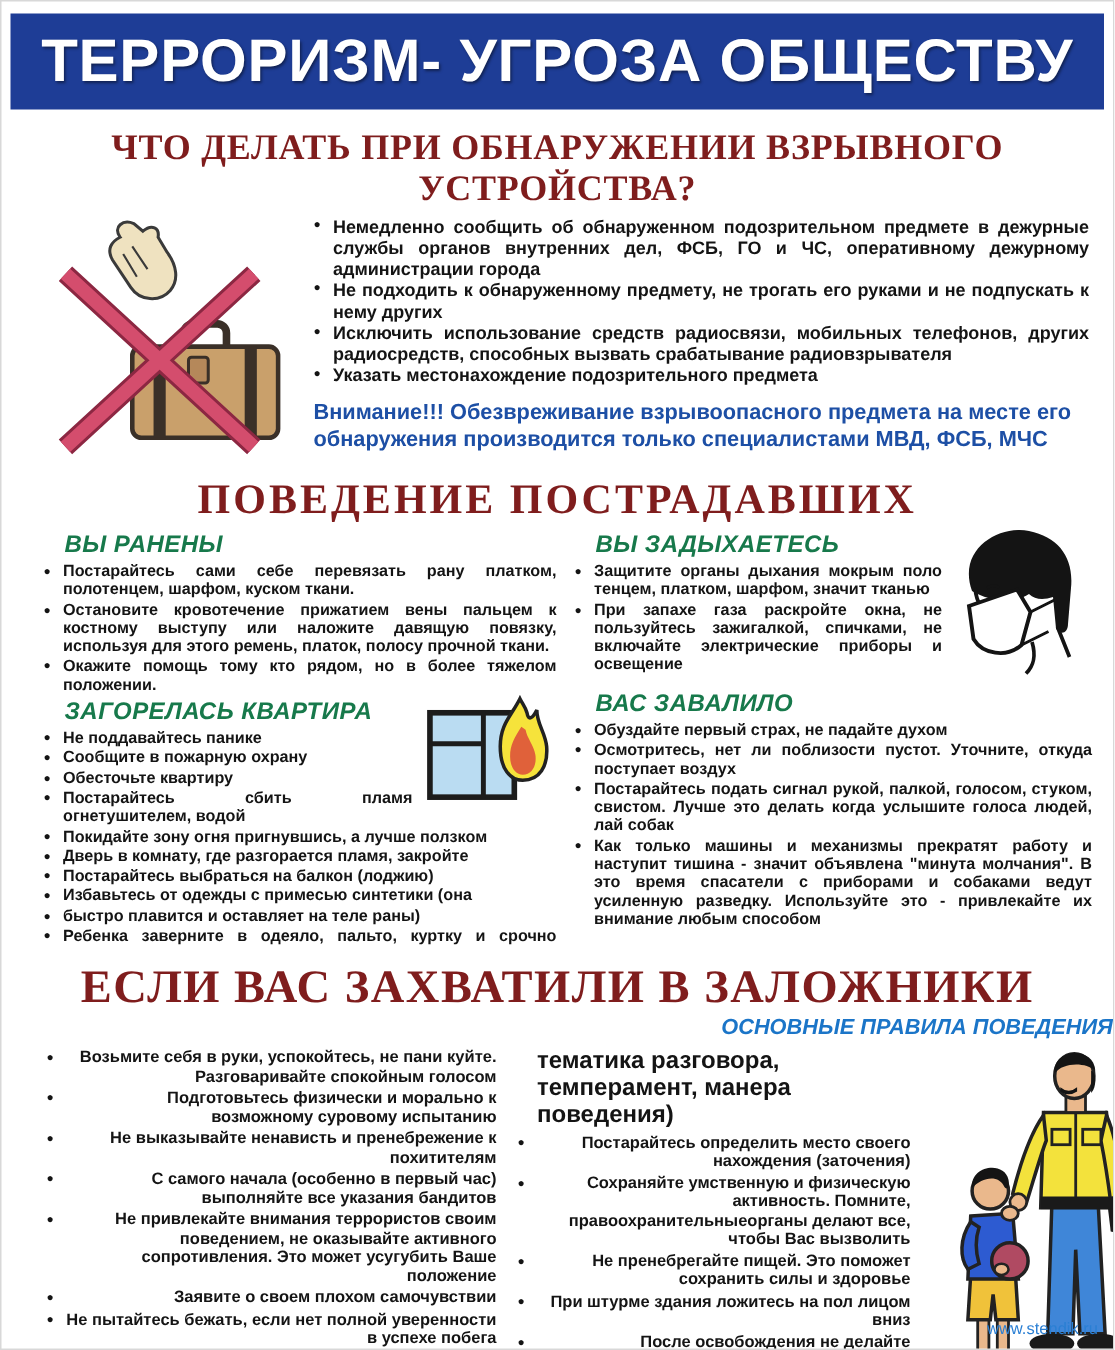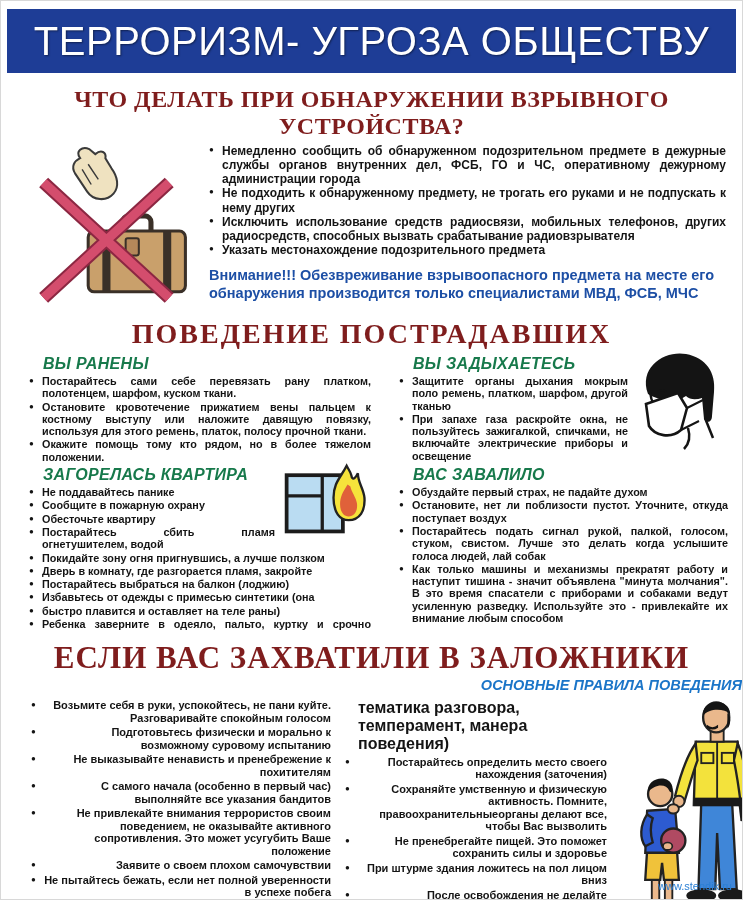--- a/index.html
+++ b/index.html
@@ -7,21 +7,21 @@
     width:743px;height:900px;position:relative;background:#fff;
     font-family:"Liberation Sans",sans-serif;overflow:hidden;
     border:1px solid #d8d8d8;box-sizing:border-box;
   }
   
   .header-bar{
     margin:8px 6px 0;height:64px;background:#1e3d96;
     display:flex;align-items:center;justify-content:center;
   }
   .header-title{
-    color:#fff;font-size:40px;font-weight:normal;letter-spacing:.5px;
+    color:#fff;font-size:40px;font-weight:bold;letter-spacing:.5px;
     text-shadow:1px 1px 2px rgba(0,0,0,.45);white-space:nowrap;
   }
   
   .red-heading{
     text-align:center;color:#7f1d1d;font-family:"Liberation Serif",serif;
     font-weight:bold;margin:0;
   }
   .bullets{list-style:none;margin:0;padding:0;}
   .bullet{
     position:relative;padding-left:13px;color:#141414;font-weight:bold;
@@ -35,21 +35,21 @@
   .sec1-body{display:flex;gap:12px;padding:4px 16px 0 28px;height:168px;}
   .suitcase-figure{flex:0 0 168px;}
   .sec1-text{flex:1;}
   .sec1-text .bullet{font-size:12px;line-height:1.18;}
   .warning{
     color:#1d4fa5;font-weight:bold;font-size:14.5px;line-height:1.25;
     margin-top:9px;
   }
   
   .sec2-heading{font-size:28px;letter-spacing:2px;margin-top:6px;}
-  .columns{display:flex;gap:28px;padding:2px 14px 0 28px;height:280px;overflow:hidden;}
+  .columns{display:flex;gap:12px;padding:2px 14px 0 28px;height:280px;overflow:hidden;}
   .col-left{flex:0 0 342px;}
   .col-right{flex:1;}
   .group-title{
     color:#17794b;font-style:italic;font-weight:bold;font-size:16px;
     margin:3px 0 2px 14px;letter-spacing:.3px;
   }
   .columns .bullet{font-size:10.8px;line-height:1.14;margin-bottom:1px;}
   .fire-figure{float:right;width:90px;margin:-4px 0 2px 6px;}
   .breathe-row{display:flex;}
   .breathe-left{flex:1;}
@@ -146,41 +146,41 @@
             <li class="bullet">Ребенка заверните в одеяло, пальто, куртку и срочно выносите</li>
           </ul>
       </div>
     </div>
     <div class="col-right">
       <div class="breathe-row">
         <div class="breathe-left">
           <div class="group-title">ВЫ ЗАДЫХАЕТЕСЬ</div>
           <ul class="bullets">
 
-              <li class="bullet">Защитите органы дыхания мокрым поло ремень, платком, шарфом, другой тканью</li>
+              <li class="bullet">Защитите органы дыхания мокрым поло тенцем, платком, шарфом, значит тканью</li>
               <li class="bullet">При запахе газа раскройте окна, не пользуйтесь зажигалкой, спичками, не включайте электрические приборы и освещение</li>
             </ul>
         </div>
         <div class="face-figure">
           <svg viewBox="0 0 100 105" width="100" height="105">
             <path d="M20 46 C10 18 38 2 58 6 C78 10 88 24 86 44 L84 68 C84 74 79 76 76 71 L74 50 C68 52 62 52 58 48 C48 55 32 53 20 46 Z" fill="#141414"></path>
             <path d="M22 44 C23 54 28 62 36 67" fill="none" stroke="#141414" stroke-width="2.5"></path>
             <path d="M30 44 C33 42 36 42 38 44" fill="none" stroke="#141414" stroke-width="2"></path>
             <path d="M18 56 L50 45 L59 60 L53 82 C43 91 27 88 21 78 Z" fill="#fff" stroke="#141414" stroke-width="2.6"></path>
             <path d="M59 60 L75 52 M53 82 L71 73" stroke="#141414" stroke-width="2"></path>
             <path d="M60 80 C63 90 61 96 56 101 M77 70 L85 90" fill="none" stroke="#141414" stroke-width="2.5"></path>
           </svg>
         </div>
       </div>
       <div>
         <div class="group-title">ВАС ЗАВАЛИЛО</div>
         <ul class="bullets">
 
         <li class="bullet">Обуздайте первый страх, не падайте духом</li>
-            <li class="bullet">Остановите, нет ли поблизости пустот. Уточните, откуда поступает воздух</li>
+            <li class="bullet">Осмотритесь, нет ли поблизости пустот. Уточните, откуда поступает воздух</li>
             <li class="bullet">Постарайтесь подать сигнал рукой, палкой, голосом, стуком, свистом. Лучше это делать когда услышите голоса людей, лай собак</li>
             <li class="bullet">Как только машины и механизмы прекратят работу и наступит тишина - значит объявлена "минута молчания". В это время спасатели с приборами и собаками ведут усиленную разведку. Используйте это - привлекайте их внимание любым способом</li>
           </ul>
       </div>
     </div>
   </div>
 
   <h2 class="red-heading sec3-heading">ЕСЛИ ВАС ЗАХВАТИЛИ В ЗАЛОЖНИКИ</h2>
   <div class="sec3-sub">ОСНОВНЫЕ ПРАВИЛА ПОВЕДЕНИЯ</div>
   <div class="hostage">

